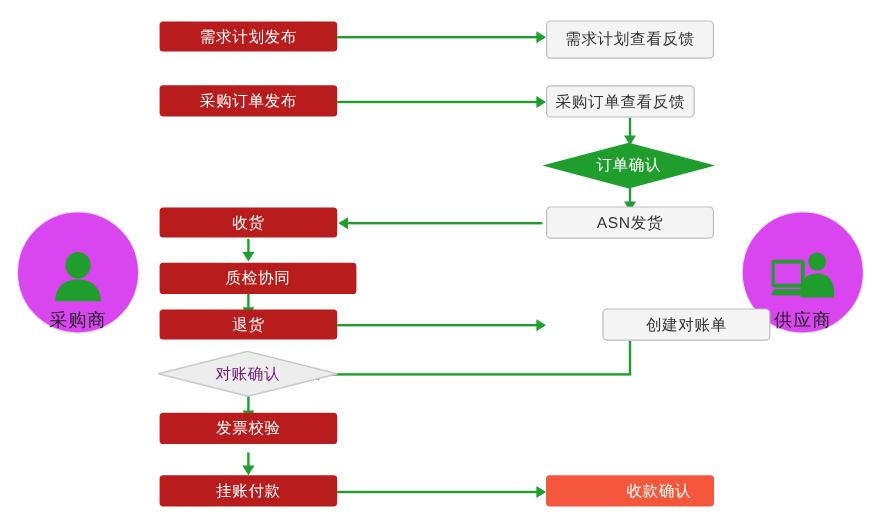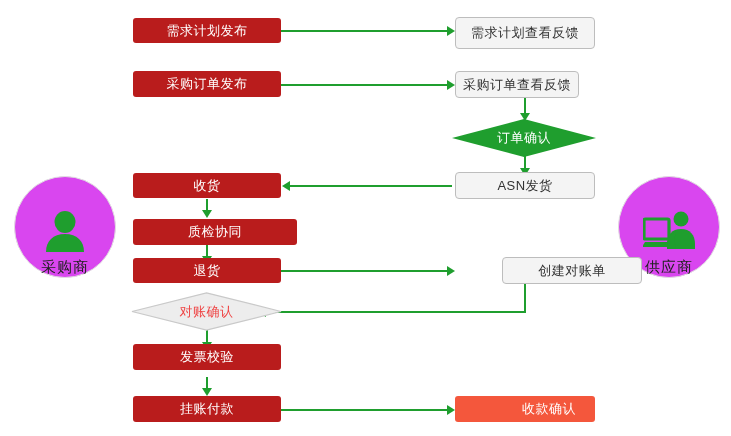--- a/index.html
+++ b/index.html
@@ -45,21 +45,21 @@
     z-index:3;
   }
   .diamond svg{display:block;}
   .diamond .dlabel{
     position:absolute;left:0;top:0;width:100%;height:100%;
     display:flex;align-items:center;justify-content:center;
     font-size:13px;letter-spacing:.5px;white-space:nowrap;
     pointer-events:none;
   }
   .diamond.green .dlabel{color:#ffffff;}
-  .diamond.grey  .dlabel{color:#ef4444;}
+  .diamond.grey  .dlabel{color:#701a75;}
 
   
   .line{position:absolute;background:#1f9e2e;z-index:1;}
   .line.h{height:2px;}
   .line.v{width:2px;}
   .arrow{position:absolute;width:0;height:0;z-index:2;}
   .arrow.right{border-top:5px solid transparent;border-bottom:5px solid transparent;border-left:8px solid #1f9e2e;}
   .arrow.left{border-top:5px solid transparent;border-bottom:5px solid transparent;border-right:8px solid #1f9e2e;}
   .arrow.down{border-left:5px solid transparent;border-right:5px solid transparent;border-top:8px solid #1f9e2e;}
 

